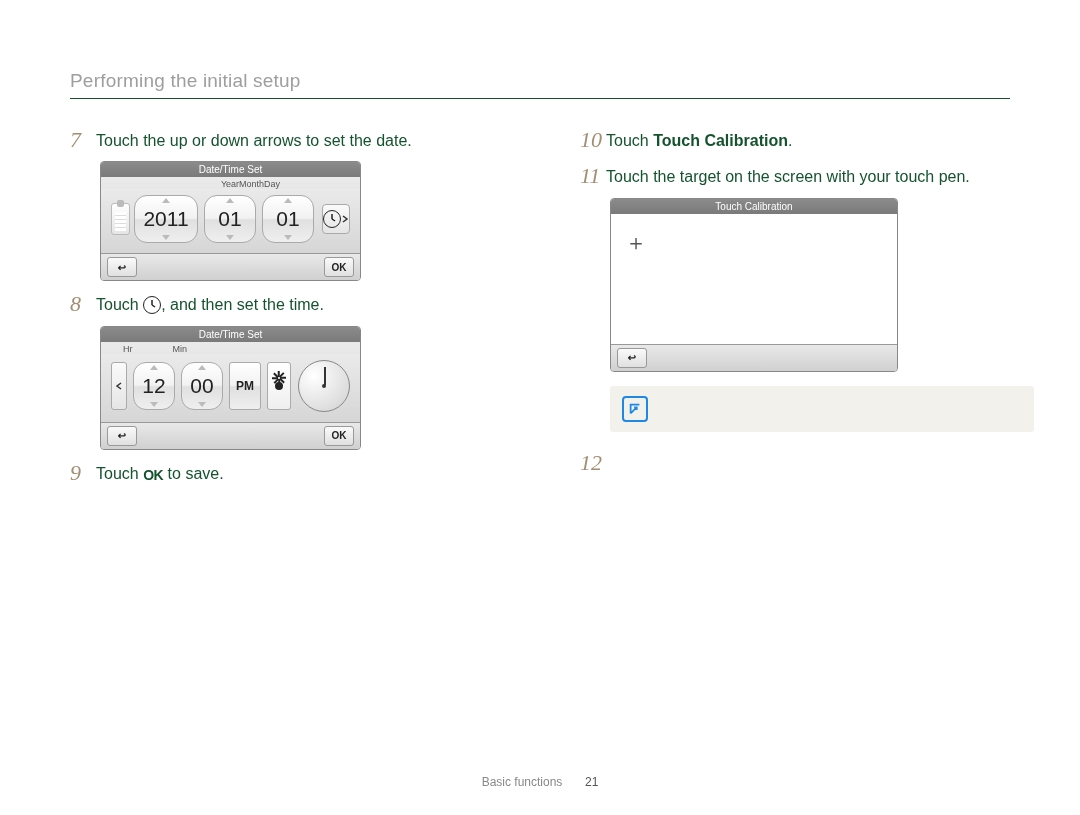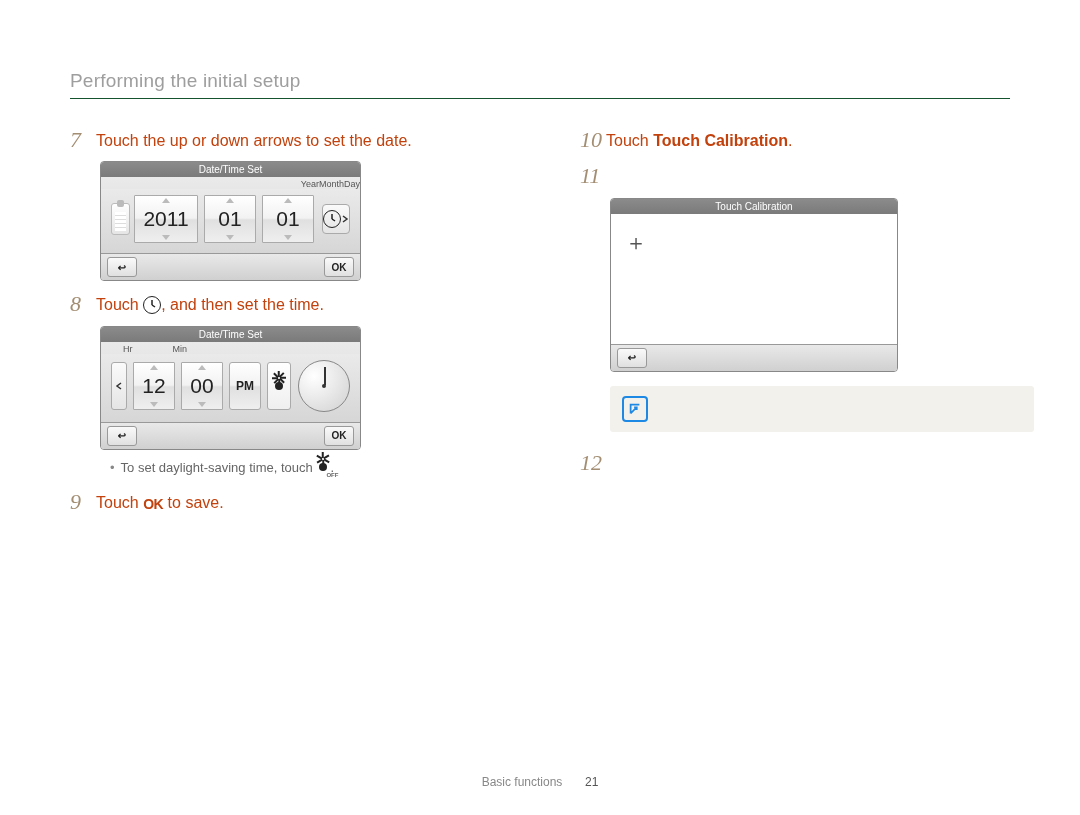--- a/index.html
+++ b/index.html
@@ -42,21 +42,21 @@
     font-family: Georgia, 'Times New Roman', serif;
     font-style: italic;
     font-size: 22px;
     color: #a38e73;
     width: 26px;
     flex-shrink: 0;
     line-height: 1.2;
   }
   .step-text {
     font-size: 16px;
-    color: #c2410c;
+    color: #14532d;
     line-height: 1.5;
     padding-top: 2px;
   }
   .step-text strong { font-weight: 700; }
 
   
   .device {
     margin: 8px 0 6px 30px;
     border: 1px solid #888;
     border-radius: 4px;
@@ -117,32 +117,32 @@
     background:#bbb;border-radius:2px;
   }
   .cal-icon::before{left:5px;} .cal-icon::after{right:5px;}
   .cal-grid {
     position:absolute; bottom:3px; left:3px; right:3px; top:8px;
     background: repeating-linear-gradient(#fff,#fff 3px,#ddd 3px,#ddd 4px),
                 repeating-linear-gradient(90deg,#fff,#fff 3px,#ddd 3px,#ddd 4px);
   }
   .flip-labels {
     display:flex;
-    justify-content:flex-end;
+    justify-content:center;
     font-size:9px;
     color:#555;
     padding:2px 0 0 40px;
   }
   .date-wrap{background:linear-gradient(#eaeaea,#d6d6d6);}
   .flips { display:flex; gap:6px; align-items:center; }
   .flip {
     width:50px;height:46px;
     background:linear-gradient(#fff,#f2f2f2 48%,#e0e0e0 52%,#efefef);
     border:1px solid #aaa;
-    border-radius:1px;
+    border-radius:13px;
     display:flex;align-items:center;justify-content:center;
     font-family: Arial, sans-serif;
     font-size:21px; font-weight:400; color:#222;
     position:relative;
   }
   .flip.wide{width:62px;}
   .flip::before,.flip::after{
     content:"";
     position:absolute;left:50%;transform:translateX(-50%);
     width:0;height:0;border-left:4px solid transparent;border-right:4px solid transparent;
@@ -349,33 +349,20 @@
             </div>
             <div class="clock"></div>
           </div>
         </div>
         <div class="dev-toolbar">
           <div class="tb-btn">↩</div>
           <div class="tb-btn">OK</div>
         </div>
       </div>
 
-      <div class="sub-bullet">
-        <span>
-          <span>To set daylight-saving time, touch </span><span class="sun">
-            <span class="ray" style="transform:translate(-50%,-7px) rotate(0deg)"></span>
-            <span class="ray" style="transform:translate(-50%,-7px) rotate(60deg)"></span>
-            <span class="ray" style="transform:translate(-50%,-7px) rotate(120deg)"></span>
-            <span class="ray" style="transform:translate(-50%,-7px) rotate(180deg)"></span>
-            <span class="ray" style="transform:translate(-50%,-7px) rotate(240deg)"></span>
-            <span class="ray" style="transform:translate(-50%,-7px) rotate(300deg)"></span>
-            <span class="sun-off">OFF</span>
-          </span><span>.</span>
-        </span>
-      </div>
 
       <div class="step">
         <div class="step-num">9</div>
         <div class="step-text">
           <span>Touch </span><span class="inline-ok">OK</span><span> to save.</span>
         </div>
       </div>
 
     </div>
 
@@ -383,20 +370,21 @@
 
       <div class="step">
         <div class="step-num">10</div>
         <div class="step-text">
           <span>Touch </span><strong>Touch Calibration</strong><span>.</span>
         </div>
       </div>
 
       <div class="step">
         <div class="step-num">11</div>
+        <div class="step-text">Touch the target on the screen with your touch pen.</div>
       </div>
 
       <div class="device dev-med">
         <div class="dev-header">Touch Calibration</div>
         <div class="cal-body">
           <div class="cal-cross">＋</div>
         </div>
         <div class="dev-toolbar">
           <div class="tb-btn">↩</div>
           <div></div>

